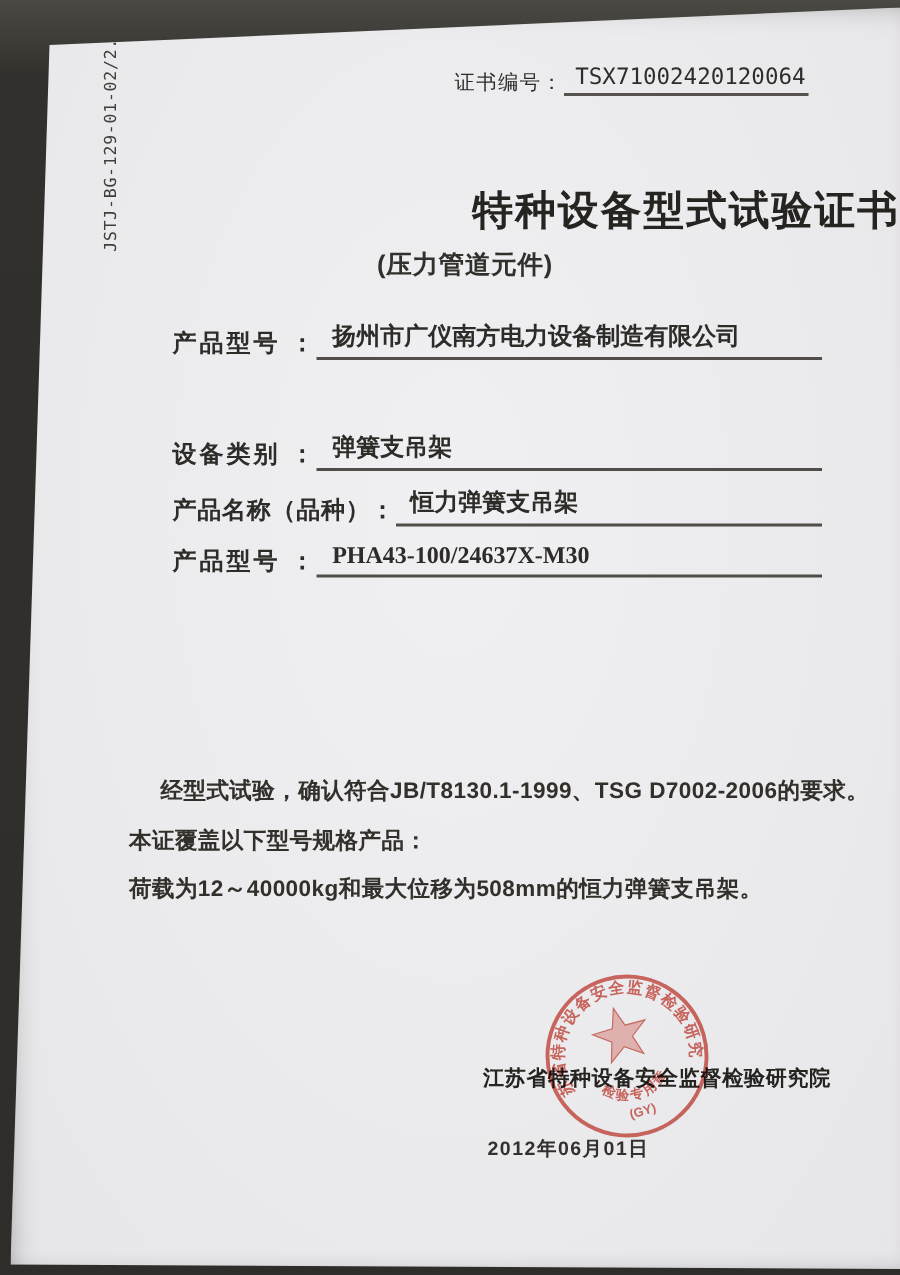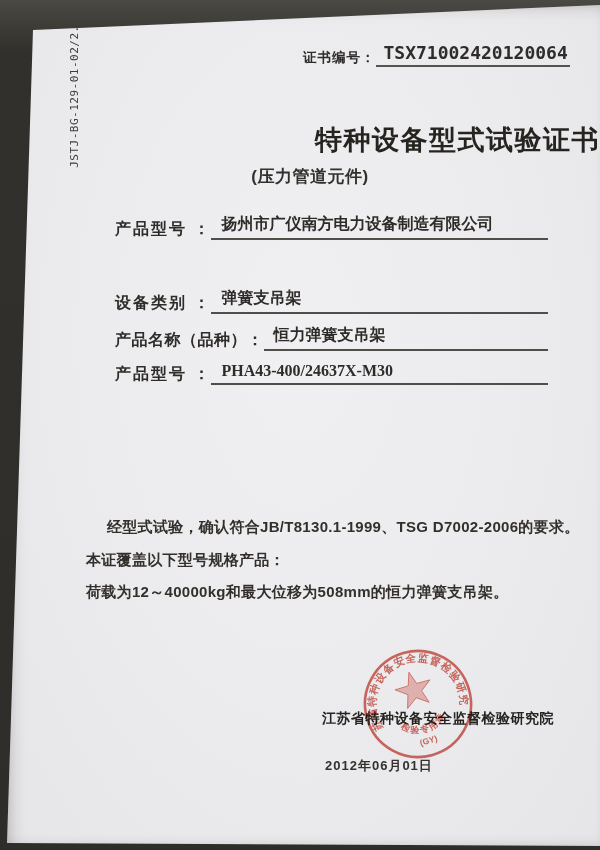--- a/index.html
+++ b/index.html
@@ -29,24 +29,24 @@
   .side-code{
     position:absolute;left:74px;top:93px;
     transform:translate(-50%,-50%) rotate(-90deg);
     font-family:"DejaVu Sans Mono","Liberation Mono",monospace;
     font-size:11px;letter-spacing:.5px;color:#403e3b;white-space:nowrap;
   }
   .cert-row{
     position:absolute;top:42px;left:303px;
     display:flex;align-items:flex-end;
   }
-  .cert-label{font-size:13.5px;font-weight:700;color:#2f2d2b;letter-spacing:1px;white-space:pre;}
+  .cert-label{font-size:13.5px;font-weight:400;color:#2f2d2b;letter-spacing:1px;white-space:pre;}
   .cert-value{
     font-family:"DejaVu Sans Mono","Liberation Mono",monospace;
-    font-size:18px;font-weight:700;color:#2f2d2b;
+    font-size:15px;font-weight:400;color:#2f2d2b;
     border-bottom:2px solid #56524d;
     min-width:148px;padding:0 2px 2px 8px;white-space:nowrap;
   }
   .doc-title{
     position:absolute;top:122px;left:20px;right:0;
     text-align:right;font-size:27px;font-weight:700;
     letter-spacing:1.5px;color:#262421;white-space:nowrap;
   }
   .doc-subtitle{
     position:absolute;top:165px;left:20px;right:0;
@@ -111,21 +111,21 @@
   <div class="field-row" style="top:325px">
     <span class="f-label" style="letter-spacing:0.5px">产品名称（品种）：</span>
     <span class="f-value">恒力弹簧支吊架</span>
   </div>
   <div class="field-row" style="top:288px">
     <span class="f-label">设备类别 ：</span>
     <span class="f-value">弹簧支吊架</span>
   </div>
   <div class="field-row" style="top:362px">
     <span class="f-label">产品型号 ：</span>
-    <span class="f-value">PHA43-400/24637X-M30</span>
+    <span class="f-value">PHA43-100/24637X-M30</span>
   </div>
 
   <div class="body-line indent" style="top:518px">经型式试验，确认符合JB/T8130.1-1999、TSG D7002-2006的要求。</div>
   <div class="body-line" style="top:551px">本证覆盖以下型号规格产品：</div>
   <div class="body-line" style="top:583px">荷载为12～40000kg和最大位移为508mm的恒力弹簧支吊架。</div>
 
   <div class="issuer-line">江苏省特种设备安全监督检验研究院</div>
   <div class="date-line">2012年06月01日</div>
 
   <svg class="stamp" viewBox="0 0 150 150">

